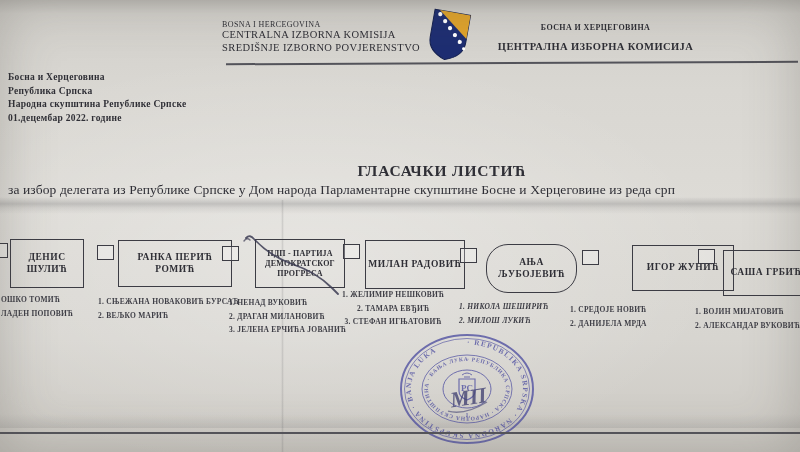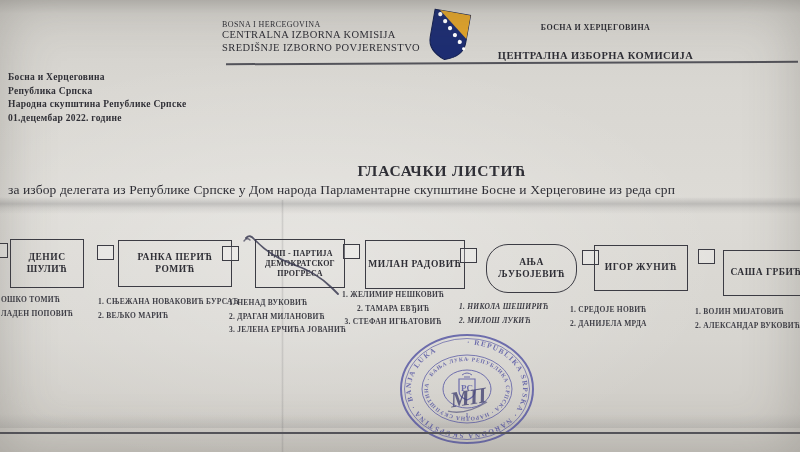--- a/index.html
+++ b/index.html
@@ -12,21 +12,21 @@
     color:#2f2f36;
   }
   #photo::after{content:"";position:absolute;inset:0;box-shadow:inset 0 0 55px rgba(75,73,66,.28);pointer-events:none;}
   .abs{position:absolute;}
   
   .hdr-left{left:222px;top:20px;width:218px;text-align:left;font-weight:normal;letter-spacing:.4px;}
   .hdr-left .s{font-size:8px;}
   .hdr-left .b{font-size:10.5px;line-height:12.5px;}
   .hdr-right{left:483px;top:23px;width:225px;text-align:center;font-weight:bold;letter-spacing:.4px;}
   .hdr-right .s{font-size:8px;}
-  .hdr-right .b{font-size:10.5px;margin-top:18px;}
+  .hdr-right .b{font-size:10.5px;margin-top:9px;}
   .hdr-rule{left:226px;top:62px;width:572px;height:2px;background:#53535a;transform:rotate(-.25deg);}
   
   .issuer{left:8px;top:71px;font-size:9.5px;font-weight:bold;line-height:13.5px;letter-spacing:.3px;}
   
   .title{left:0;right:0;top:162px;text-align:center;font-size:15.5px;font-weight:bold;letter-spacing:.8px;transform:translateX(42px);}
   .subtitle{left:8px;top:182px;width:792px;font-size:13.5px;white-space:nowrap;overflow:hidden;letter-spacing:.1px;}
   
   .fold-h{left:0;top:197px;width:800px;height:17px;background:linear-gradient(180deg,rgba(55,55,60,0),rgba(55,55,60,.20) 40%,rgba(55,55,60,.08) 65%,rgba(55,55,60,0));}
   .crease-v{left:281px;top:200px;width:3px;height:252px;background:linear-gradient(90deg,rgba(80,80,85,0),rgba(80,80,85,.15),rgba(80,80,85,0));}
   .fold-b{left:0;top:414px;width:800px;height:14px;background:linear-gradient(180deg,rgba(55,55,60,0),rgba(55,55,60,.10));}
@@ -117,21 +117,21 @@
         <div>2. ТАМАРА ЕВЂИЋ</div>
         <div>3. СТЕФАН ИГЊАТОВИЋ</div>
       </div>
       <div class="cb" style="left: 460px; top: 248px;"></div>
       <div class="nbox" style="left: 486px; top: 244px; width: 91px; height: 49px; border-radius: 22px;">АЊА ЉУБОЈЕВИЋ</div>
       <div class="clist" style="left: 459px; top: 300px; font-style: italic;">
         <div>1. НИКОЛА ШЕШИРИЋ</div>
         <div>2. МИЛОШ ЛУКИЋ</div>
       </div>
       <div class="cb" style="left: 582px; top: 250px;"></div>
-      <div class="nbox" style="left: 594px; top: 245px; width: 94px; height: 46px;">ИГОР ЖУНИЋ</div>
+      <div class="nbox" style="left: 632px; top: 245px; width: 102px; height: 46px;">ИГОР ЖУНИЋ</div>
       <div class="clist" style="left: 570px; top: 303px;">
         <div>1. СРЕДОЈЕ НОВИЋ</div>
         <div>2. ДАНИЈЕЛА МРДА</div>
       </div>
       <div class="cb" style="left: 698px; top: 249px;"></div>
       <div class="nbox" style="left: 723px; top: 250px; width: 86px; height: 46px;">САША ГРБИЋ</div>
       <div class="clist" style="left: 695px; top: 305px;">
         <div>1. ВОЈИН МИЈАТОВИЋ</div>
         <div>2. АЛЕКСАНДАР ВУКОВИЋ</div>
       </div>

